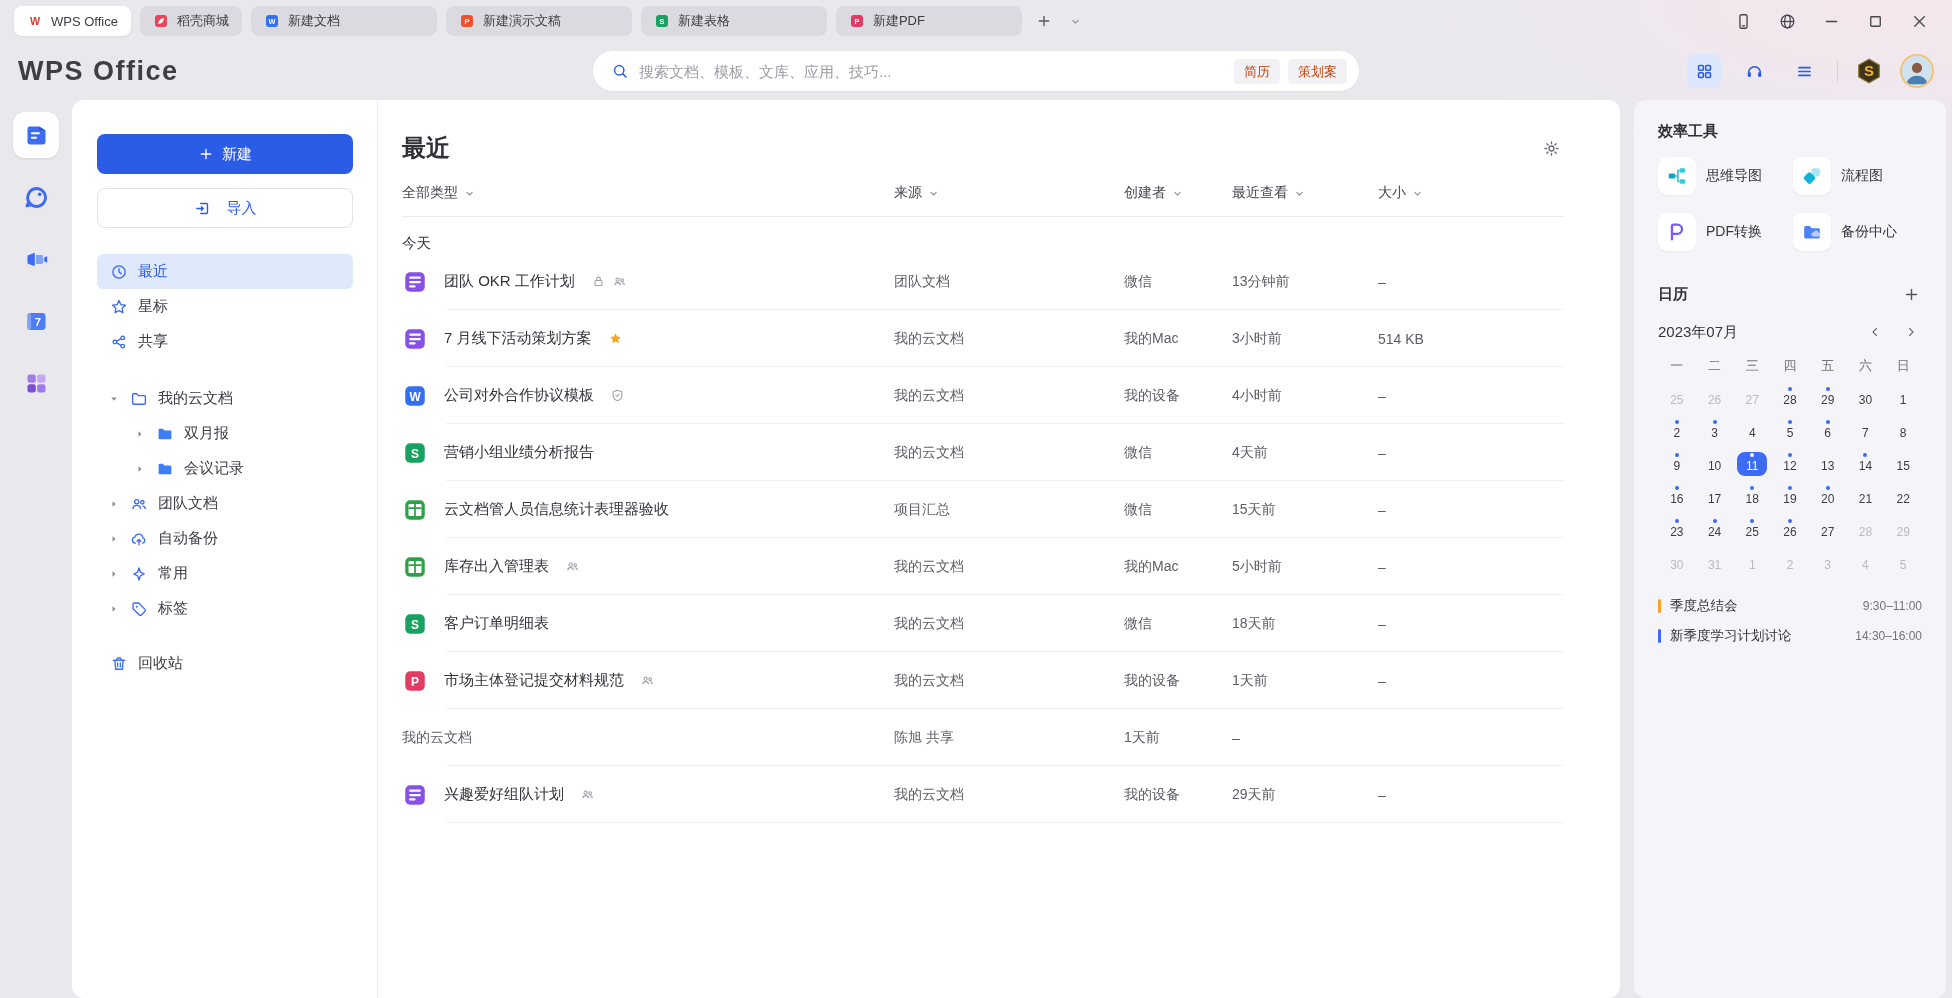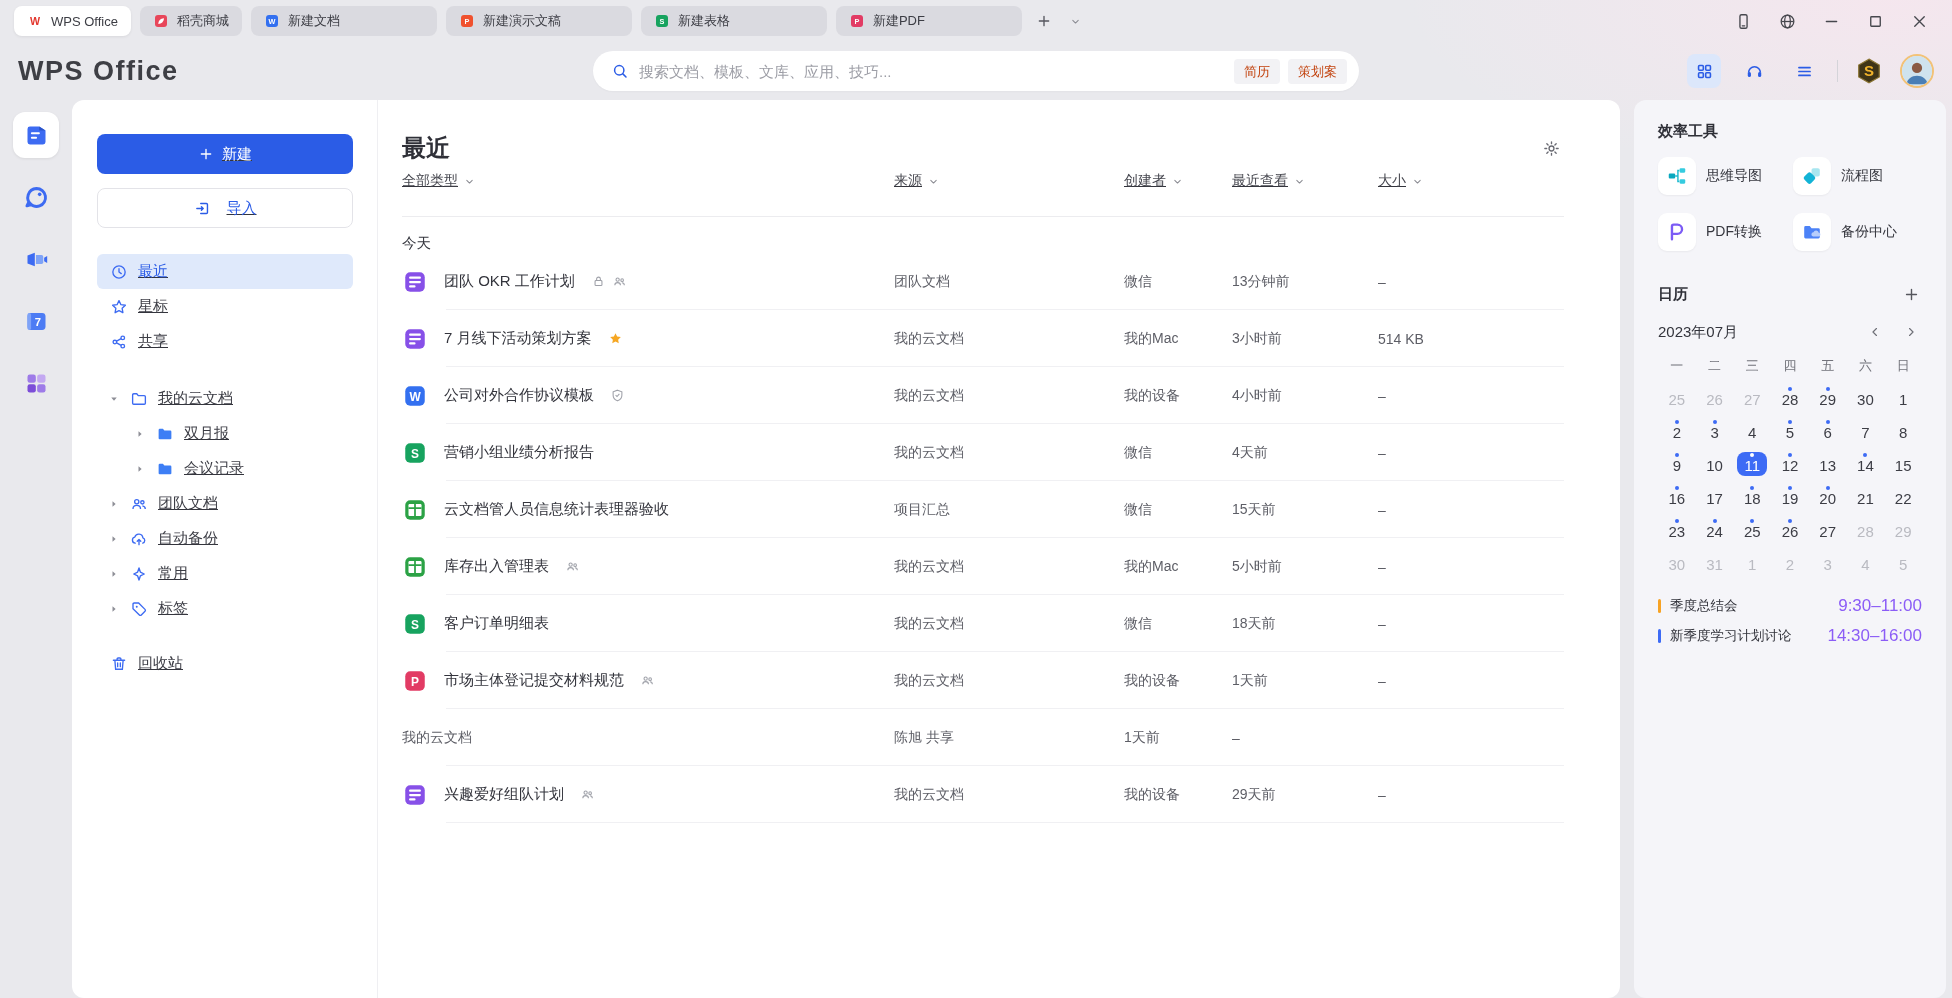--- a/index.html
+++ b/index.html
@@ -53,21 +53,21 @@
   
   .content { display:flex; height:898px; }
   .rail { width:72px; display:flex; flex-direction:column; align-items:center; padding-top:12px; gap:16px; }
   .rail-item { width:46px; height:46px; border-radius:12px; display:flex; align-items:center; justify-content:center; }
   .rail-item.active { background:#fff; box-shadow:0 1px 3px rgba(0,0,0,.08); }
   .rail-item .ic { width:27px; height:27px; }
 
   .panel { width:1548px; background:#fff; border-radius:12px; display:flex; overflow:hidden; }
 
   
-  .sidebar { width:306px; border-right:1px solid #EFEFF2; padding:34px 24px 0 25px;text-decoration:underline; }
+  .sidebar { width:306px; border-right:1px solid #EFEFF2; padding:34px 24px 0 25px; }
   .btn-new { width:100%; height:40px; border:none; border-radius:8px; background:#2B5CE6; color:#fff;
     font-size:15px; display:flex; align-items:center; justify-content:center; gap:8px; font-family:inherit; }
   .btn-new .ic { width:16px; height:16px; }
   .btn-import { width:100%; height:40px; margin-top:14px; border:1px solid #E3E3E8; border-radius:8px;
     background:#fff; color:#2B5CE6; font-size:15px; display:flex; align-items:center; justify-content:center;
     gap:16px; font-family:inherit; }
   .btn-import .ic { width:17px; height:17px; }
   .s-list { margin-top:26px; }
   .s-item { height:35px; display:flex; align-items:center; gap:10px; padding:0 13px; border-radius:6px;
     font-size:15px; color:#3C3D45; cursor:default; }
@@ -78,21 +78,21 @@
   .s-tree { margin-top:22px; }
   .s-trash { margin-top:20px; }
 
   
   .main { flex:1; padding:32px 56px 0 24px; position:relative; }
   .title-row { display:flex; align-items:center; justify-content:space-between; }
   .page-title { font-size:24px; font-weight:700; color:#2F3038; }
   .gearbtn { width:26px; height:26px; display:flex; align-items:center; justify-content:center; }
   .gearbtn .ic { width:19px; height:19px; }
   .grid5 { display:grid; grid-template-columns:1fr 230px 108px 146px 186px; align-items:center; }
-  .filters { margin-top:8px; padding-bottom:26px; border-bottom:1px solid #ECECEF;text-decoration:underline; }
+  .filters { margin-top:20px; padding-bottom:14px; border-bottom:1px solid #ECECEF; }
   .filter { display:flex; align-items:center; gap:5px; font-size:14px; color:#46474F; cursor:default; }
   .filter .ic { width:13px; height:13px; }
   .group-label { margin-top:17px; font-size:14.5px; color:#33343C; }
   .row { height:57px; position:relative; cursor:default; }
   .row::after { content:""; position:absolute; left:44px; right:0; bottom:0; height:1px; background:#F0F0F3; }
   .namecell { display:flex; align-items:center; gap:16px; min-width:0; }
   .namecell .fic { width:26px; height:26px; }
   .fname { font-size:15px; color:#33343C; white-space:nowrap; overflow:hidden; text-overflow:ellipsis; }
   .badges { display:flex; align-items:center; gap:6px; }
   .badges .ic { width:15px; height:15px; }
@@ -116,30 +116,30 @@
   .nav-btn .ic { width:14px; height:14px; }
   .nav-btn + .nav-btn { margin-left:14px; }
   .weekdays, .cal-row { display:grid; grid-template-columns:repeat(7,1fr); }
   .weekdays { margin-top:14px; }
   .wd { text-align:center; font-size:13px; color:#72737B; }
   .cal-grid { margin-top:6px; }
   .cal-cell { height:33px; display:flex; align-items:center; justify-content:center; }
   .cal-box { display:flex; flex-direction:column; align-items:center; width:30px; padding:1px 0 2px; border-radius:8px; }
   .cal-dot { width:4px; height:4px; border-radius:50%; background:transparent; margin-bottom:1px; }
   .cal-box.dot .cal-dot { background:#3D6BF5; }
-  .cal-num { font-size:15px; color:#3C3D45; line-height:16px; }
+  .cal-num { font-size:12px; color:#3C3D45; line-height:16px; }
   .cal-box.muted .cal-num { color:#B9BAC1; }
   .cal-box.sel { background:#3D6BF5; }
   .cal-box.sel .cal-num { color:#ffffff; }
   .cal-box.sel .cal-dot { background:#fff; }
   .events { margin-top:12px; }
   .event { display:flex; align-items:center; height:30px; }
   .event-bar { width:3px; height:14px; border-radius:2px; flex:none; }
   .event-title { flex:1; margin-left:9px; font-size:13.5px; color:#33343C; white-space:nowrap; overflow:hidden; }
-  .event-time { font-size:17px; color:#8b5cf6; }
+  .event-time { font-size:12px; color:#737373; }
 </style>
 </head>
 <body>
 
 <div class="tabbar">
   <div id="tabs-host" style="display:flex;align-items:center;gap:9px;">
       <div class="tab active">
         <span class="ic">
           <svg viewBox="0 0 24 24">
             <text x="12" y="17.5" text-anchor="middle" font-size="16" font-weight="800" fill="#E3372E" font-family="inherit">W</text>

